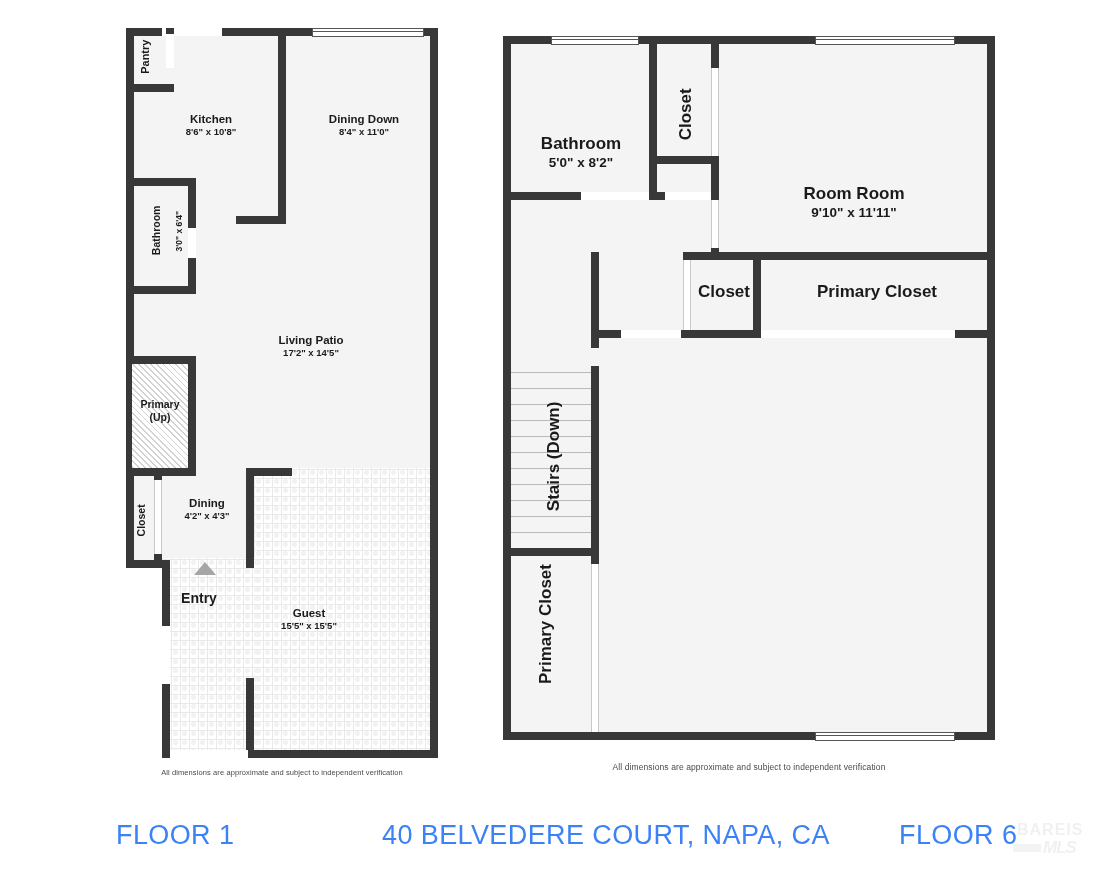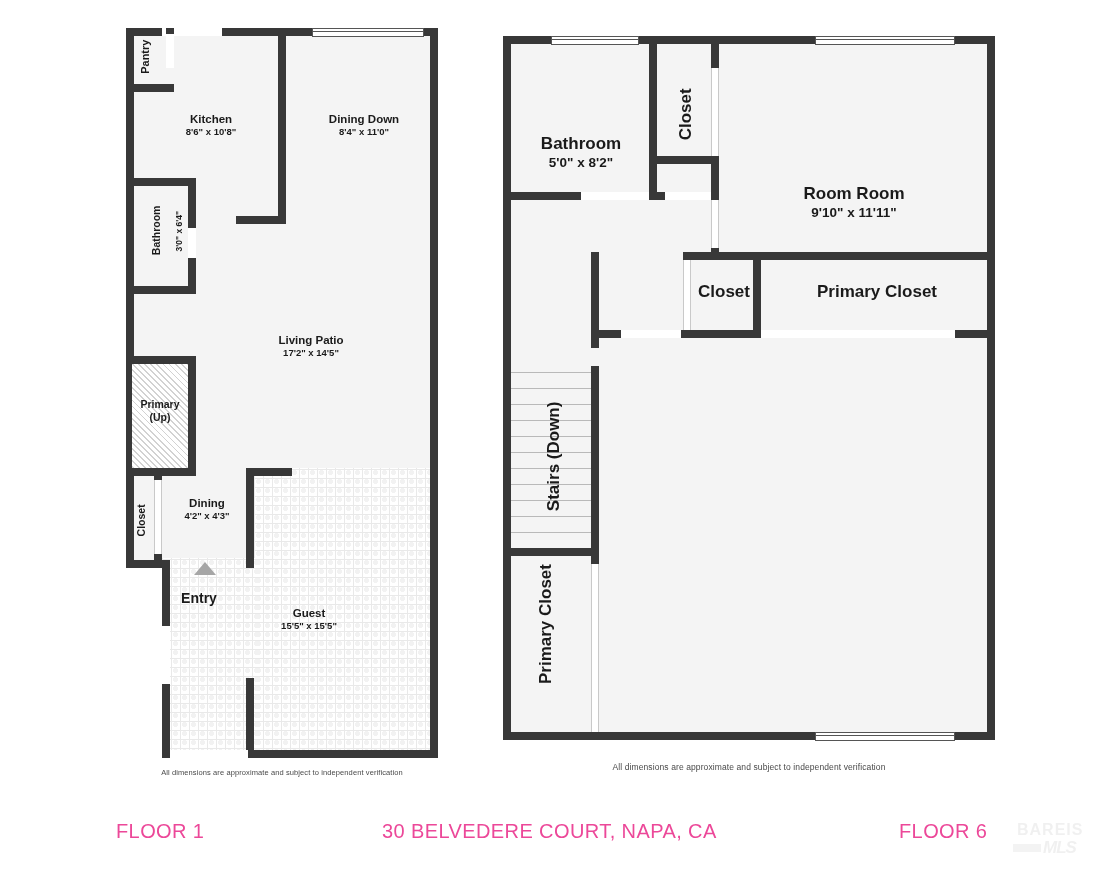--- a/index.html
+++ b/index.html
@@ -43,21 +43,21 @@
     background-image:radial-gradient(circle at 4.5px 4.5px,#f2f2f2 2.6px,transparent 2.8px);
     background-size:9px 9px;}
 
   .entry-arrow{position:absolute;width:0;height:0;
     border-left:11px solid transparent;border-right:11px solid transparent;
     border-bottom:13px solid #a6a6a6;}
 
   .disclaimer{position:absolute;font-size:7.5px;color:#4a4a4a;white-space:nowrap;
               text-align:center;letter-spacing:.1px;}
 
-  .footer-txt{position:absolute;font-size:20px;letter-spacing:.4px;color:#ec4899;
+  .footer-txt{position:absolute;font-size:27px;letter-spacing:.4px;color:#3b82f6;
               white-space:nowrap;font-family:"Liberation Sans","DejaVu Sans",sans-serif;}
 
   .logo{position:absolute;right:14px;bottom:18px;width:82px;height:40px;opacity:.30;}
   .logo .l1{position:absolute;top:0;left:4px;font-size:16px;font-weight:bold;
             letter-spacing:1px;color:#cfcfcf;}
   .logo .l2{position:absolute;top:17px;left:30px;font-size:17px;font-weight:bold;
             font-style:italic;letter-spacing:-1px;color:#cfcfcf;}
   .logo .bar{position:absolute;top:23px;left:0;width:28px;height:8px;background:#d9d9d9;}
 </style>
 </head>
@@ -238,21 +238,21 @@
   <div class="wall" style="left:88px;top:518px;width:8px;height:10px;"></div>
   <div class="lbl rot rot90" style="left:-5px;top:590px;width:96px;font-size:17px;line-height:1.18;">
     <span class="nm">Primary Closet</span>
   </div>
 
   <div class="disclaimer" style="left:66px;top:726px;width:360px;font-size:8.5px;">All dimensions are approximate and subject to independent verification</div>
 </div>
 
 <div class="footer-txt" style="left:116px;top:820px;">FLOOR 1</div>
 
-<div class="footer-txt" style="left:382px;top:820px;">30 BELVEDERE COURT, NAPA, CA</div>
+<div class="footer-txt" style="left:382px;top:820px;">40 BELVEDERE COURT, NAPA, CA</div>
 
 <div class="footer-txt" style="left:899px;top:820px;">FLOOR 6</div>
 
 <div class="logo">
   <span class="l1">BAREIS</span>
   <span class="bar"></span>
   <span class="l2">MLS</span>
 </div>
 
 </body></html>

